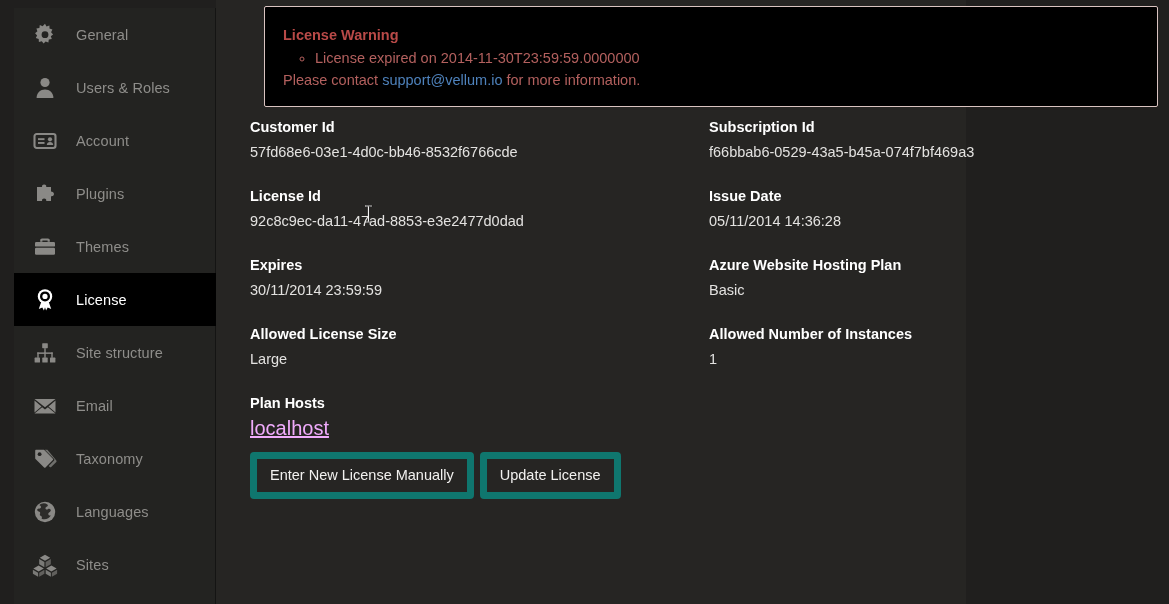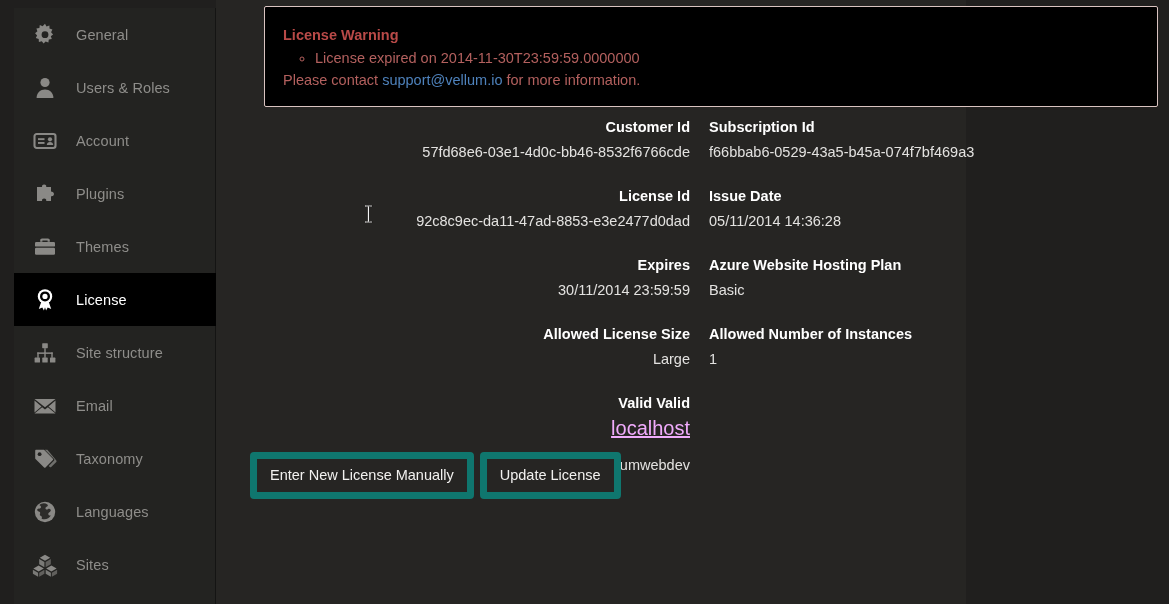--- a/index.html
+++ b/index.html
@@ -125,21 +125,21 @@
     position: absolute;
     left: 34px;
     top: 118px;
     width: 920px;
   }
   .col {
     position: absolute;
     top: 0;
     width: 440px;
   }
-  .col.left  { left: 0; text-align: right; }
+  .col.left  { left: 0; }
   .col.right { left: 459px; }
 
   .field { margin-bottom: 25px; }
   .field-label {
     color: #ffffff;
     font-size: 14.5px;
     font-weight: bold;
     line-height: 19px;
     margin: 0 0 6px 0;
     white-space: nowrap;
@@ -367,21 +367,21 @@
           <p class="field-label">Expires</p>
           <p class="field-value">30/11/2014 23:59:59</p>
         </div>
 
         <div class="field">
           <p class="field-label">Allowed License Size</p>
           <p class="field-value">Large</p>
         </div>
 
         <div class="field">
-          <p class="field-label">Valid Valid</p>
+          <p class="field-label">Plan Hosts</p>
           <a href="#" class="host-link">localhost</a>
           <p class="host-plain">vellumwebdev</p>
         </div>
 
       </div>
 
       <div class="col right">
 
         <div class="field">
           <p class="field-label">Subscription Id</p>

